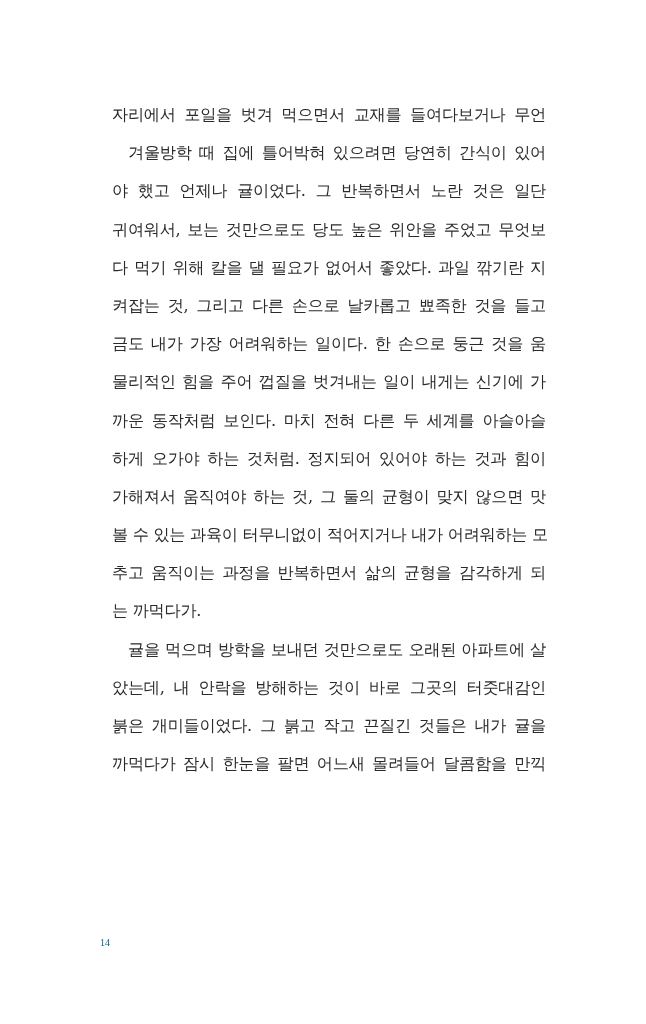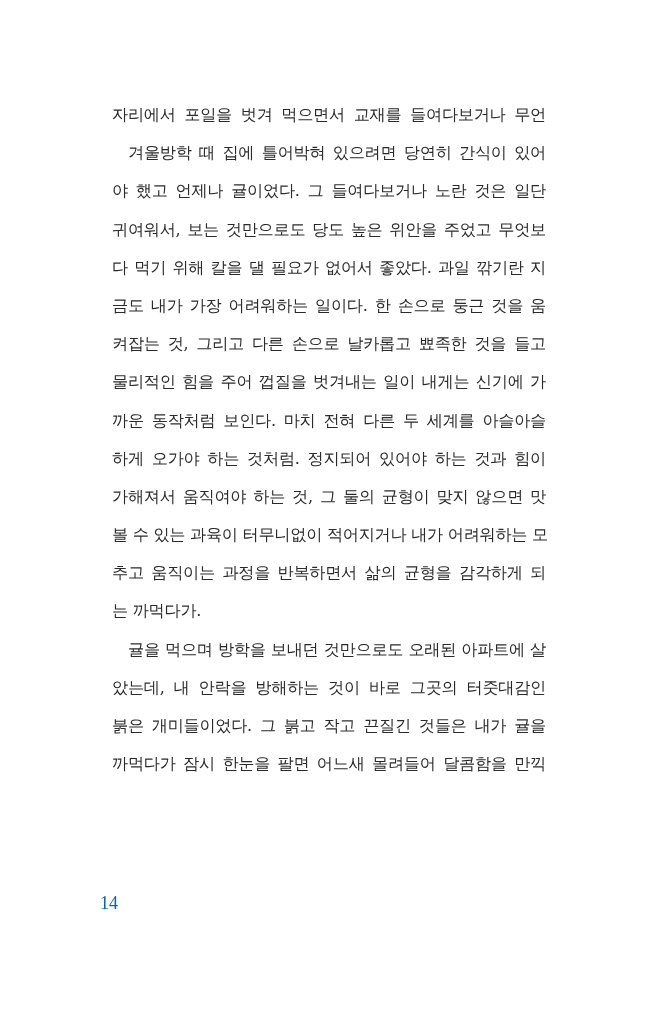--- a/index.html
+++ b/index.html
@@ -32,37 +32,37 @@
     }
     .line.last {
       text-align-last: left;
     }
     .line.indent {
       padding-left: 16px;
     }
     .page-number {
       position: absolute;
       left: 100px;
-      top: 893px;
+      top: 937px;
       font-family: "Liberation Serif", "DejaVu Serif", serif;
-      font-size: 18px;
+      font-size: 10px;
       color: #0369a1;
     }
   </style>
 </head>
 <body>
 
 <div class="page">
   <div class="line">자리에서 포일을 벗겨 먹으면서 교재를 들여다보거나 무언</div>
   <div class="line indent">겨울방학 때 집에 틀어박혀 있으려면 당연히 간식이 있어</div>
-  <div class="line">야 했고 언제나 귤이었다. 그 들여다보거나 노란 것은 일단</div>
+  <div class="line">야 했고 언제나 귤이었다. 그 반복하면서 노란 것은 일단</div>
   <div class="line">귀여워서, 보는 것만으로도 당도 높은 위안을 주었고 무엇보</div>
   <div class="line">다 먹기 위해 칼을 댈 필요가 없어서 좋았다. 과일 깎기란 지</div>
+  <div class="line">켜잡는 것, 그리고 다른 손으로 날카롭고 뾰족한 것을 들고</div>
   <div class="line">금도 내가 가장 어려워하는 일이다. 한 손으로 둥근 것을 움</div>
-  <div class="line">켜잡는 것, 그리고 다른 손으로 날카롭고 뾰족한 것을 들고</div>
   <div class="line">물리적인 힘을 주어 껍질을 벗겨내는 일이 내게는 신기에 가</div>
   <div class="line">까운 동작처럼 보인다. 마치 전혀 다른 두 세계를 아슬아슬</div>
   <div class="line">하게 오가야 하는 것처럼. 정지되어 있어야 하는 것과 힘이</div>
   <div class="line">가해져서 움직여야 하는 것, 그 둘의 균형이 맞지 않으면 맛</div>
   <div class="line">볼 수 있는 과육이 터무니없이 적어지거나 내가 어려워하는 모</div>
   <div class="line">추고 움직이는 과정을 반복하면서 삶의 균형을 감각하게 되</div>
   <div class="line last">는 까먹다가.</div>
   <div class="line indent">귤을 먹으며 방학을 보내던 것만으로도 오래된 아파트에 살</div>
   <div class="line">았는데, 내 안락을 방해하는 것이 바로 그곳의 터줏대감인</div>
   <div class="line">붉은 개미들이었다. 그 붉고 작고 끈질긴 것들은 내가 귤을</div>

